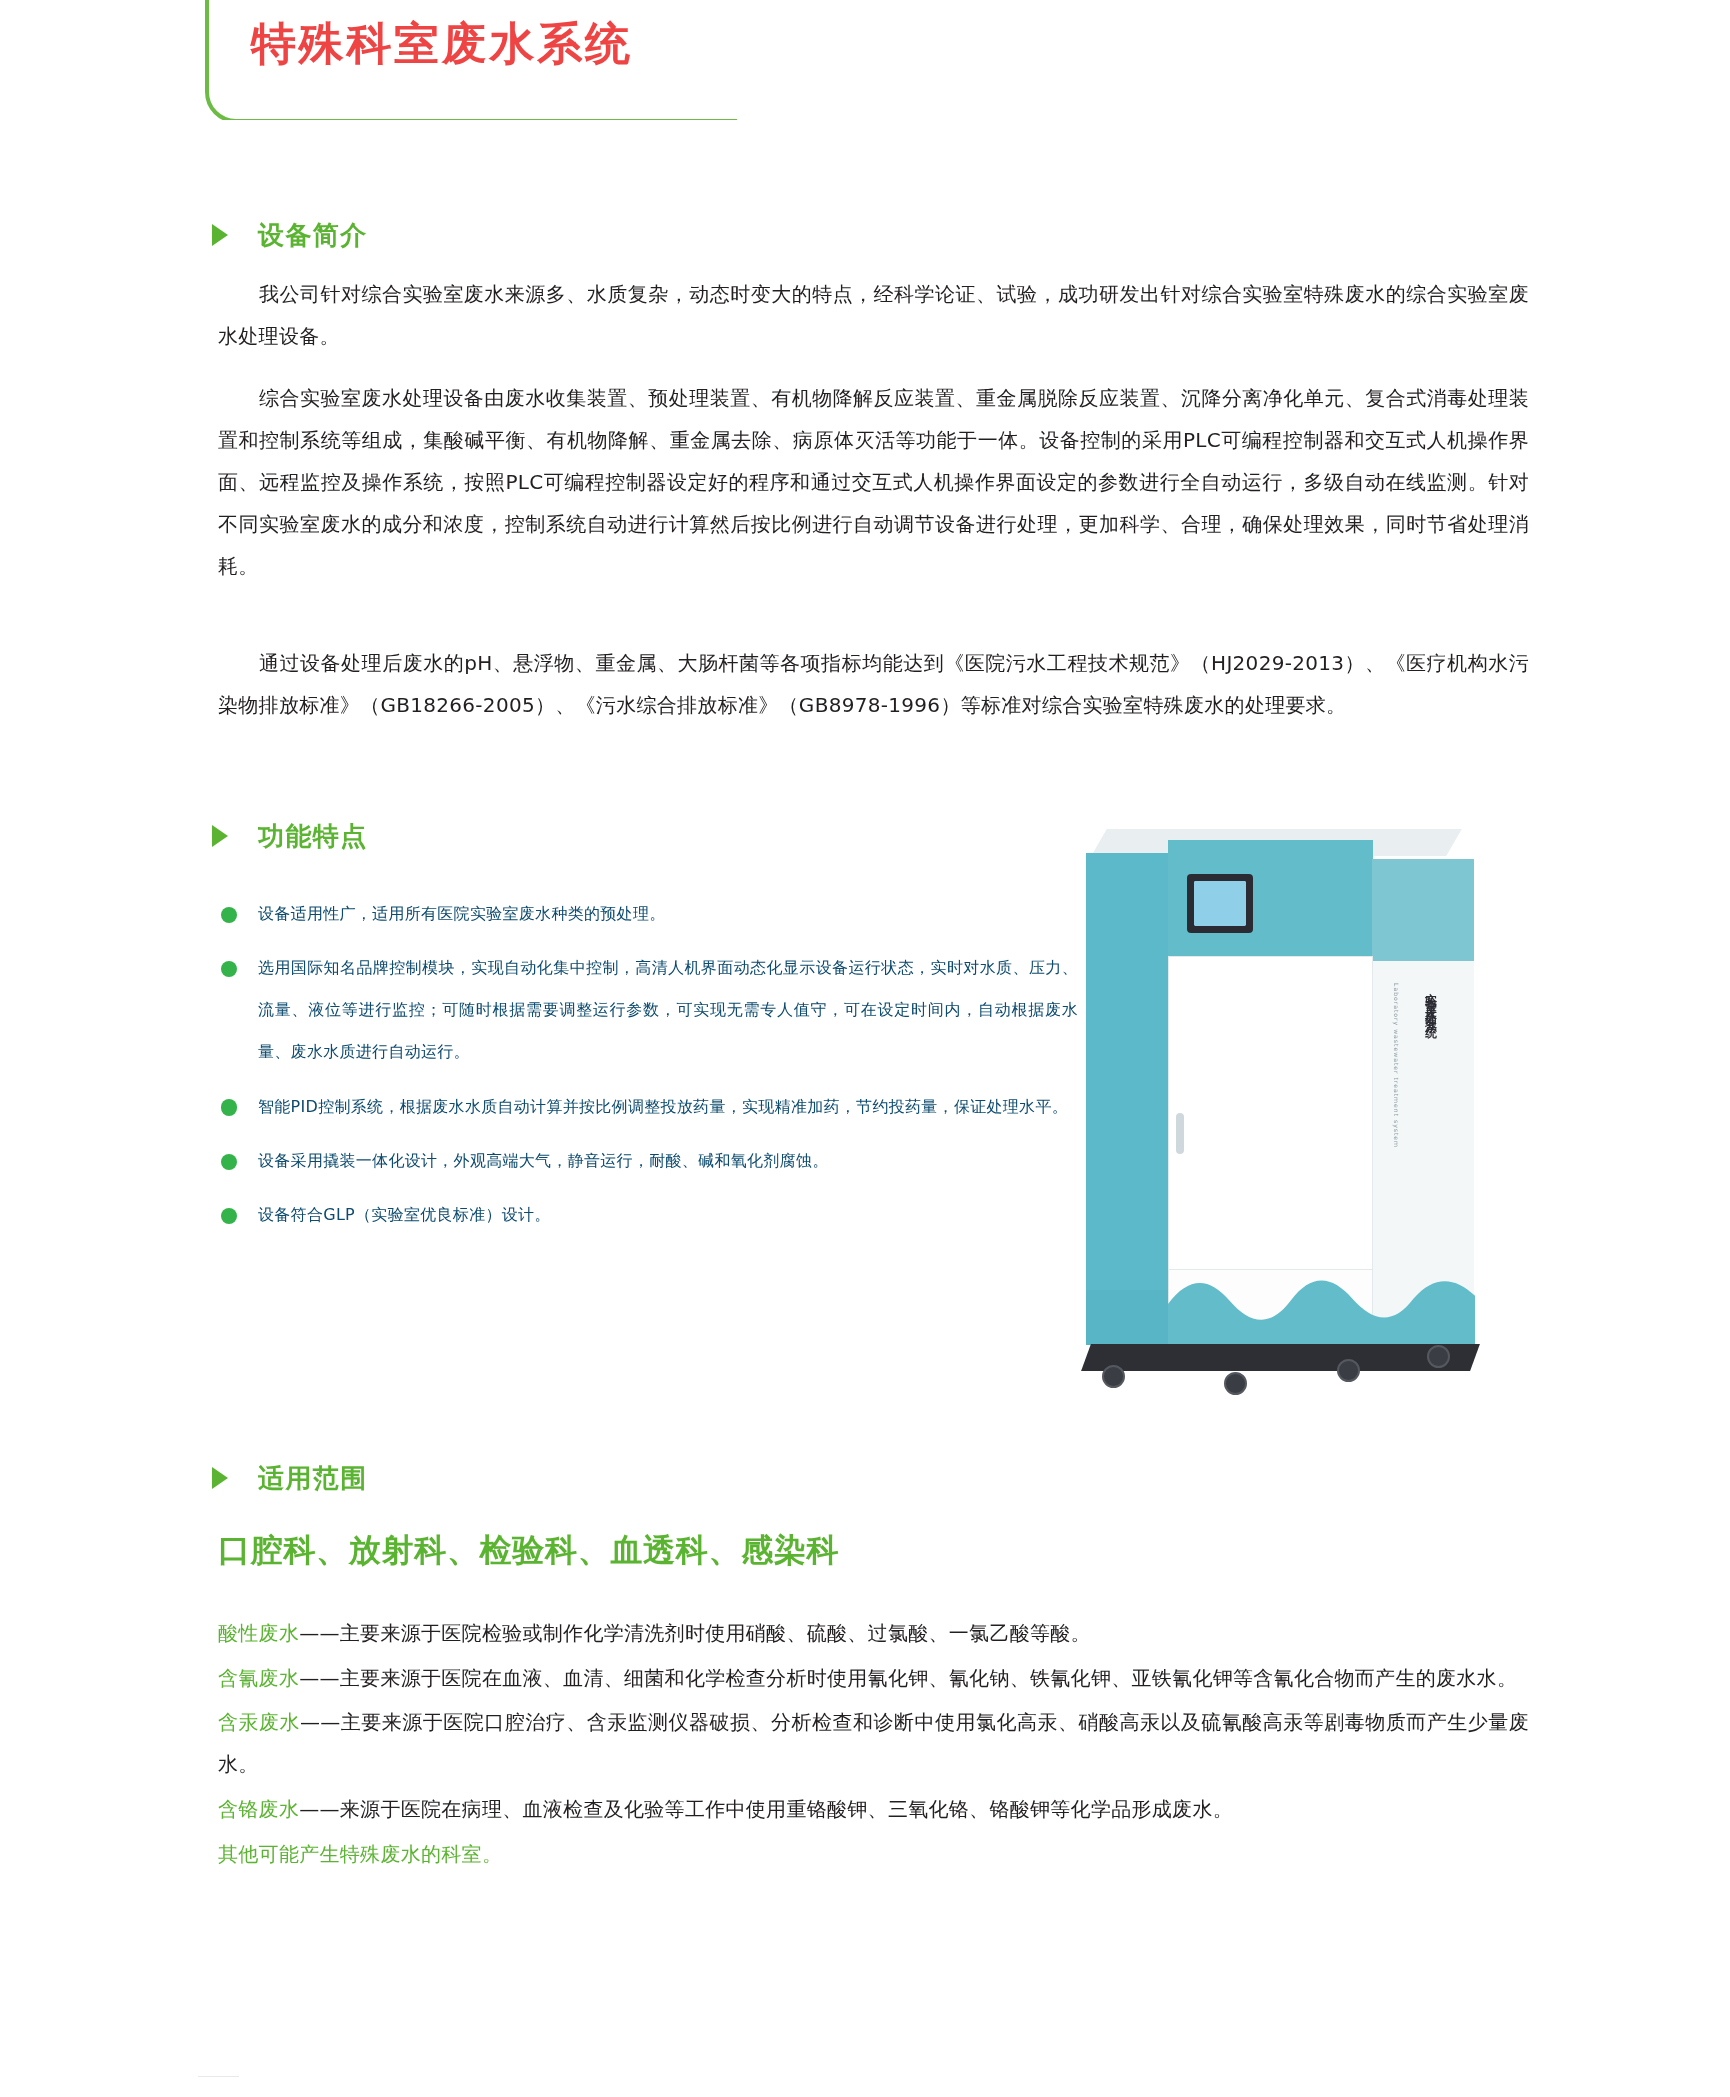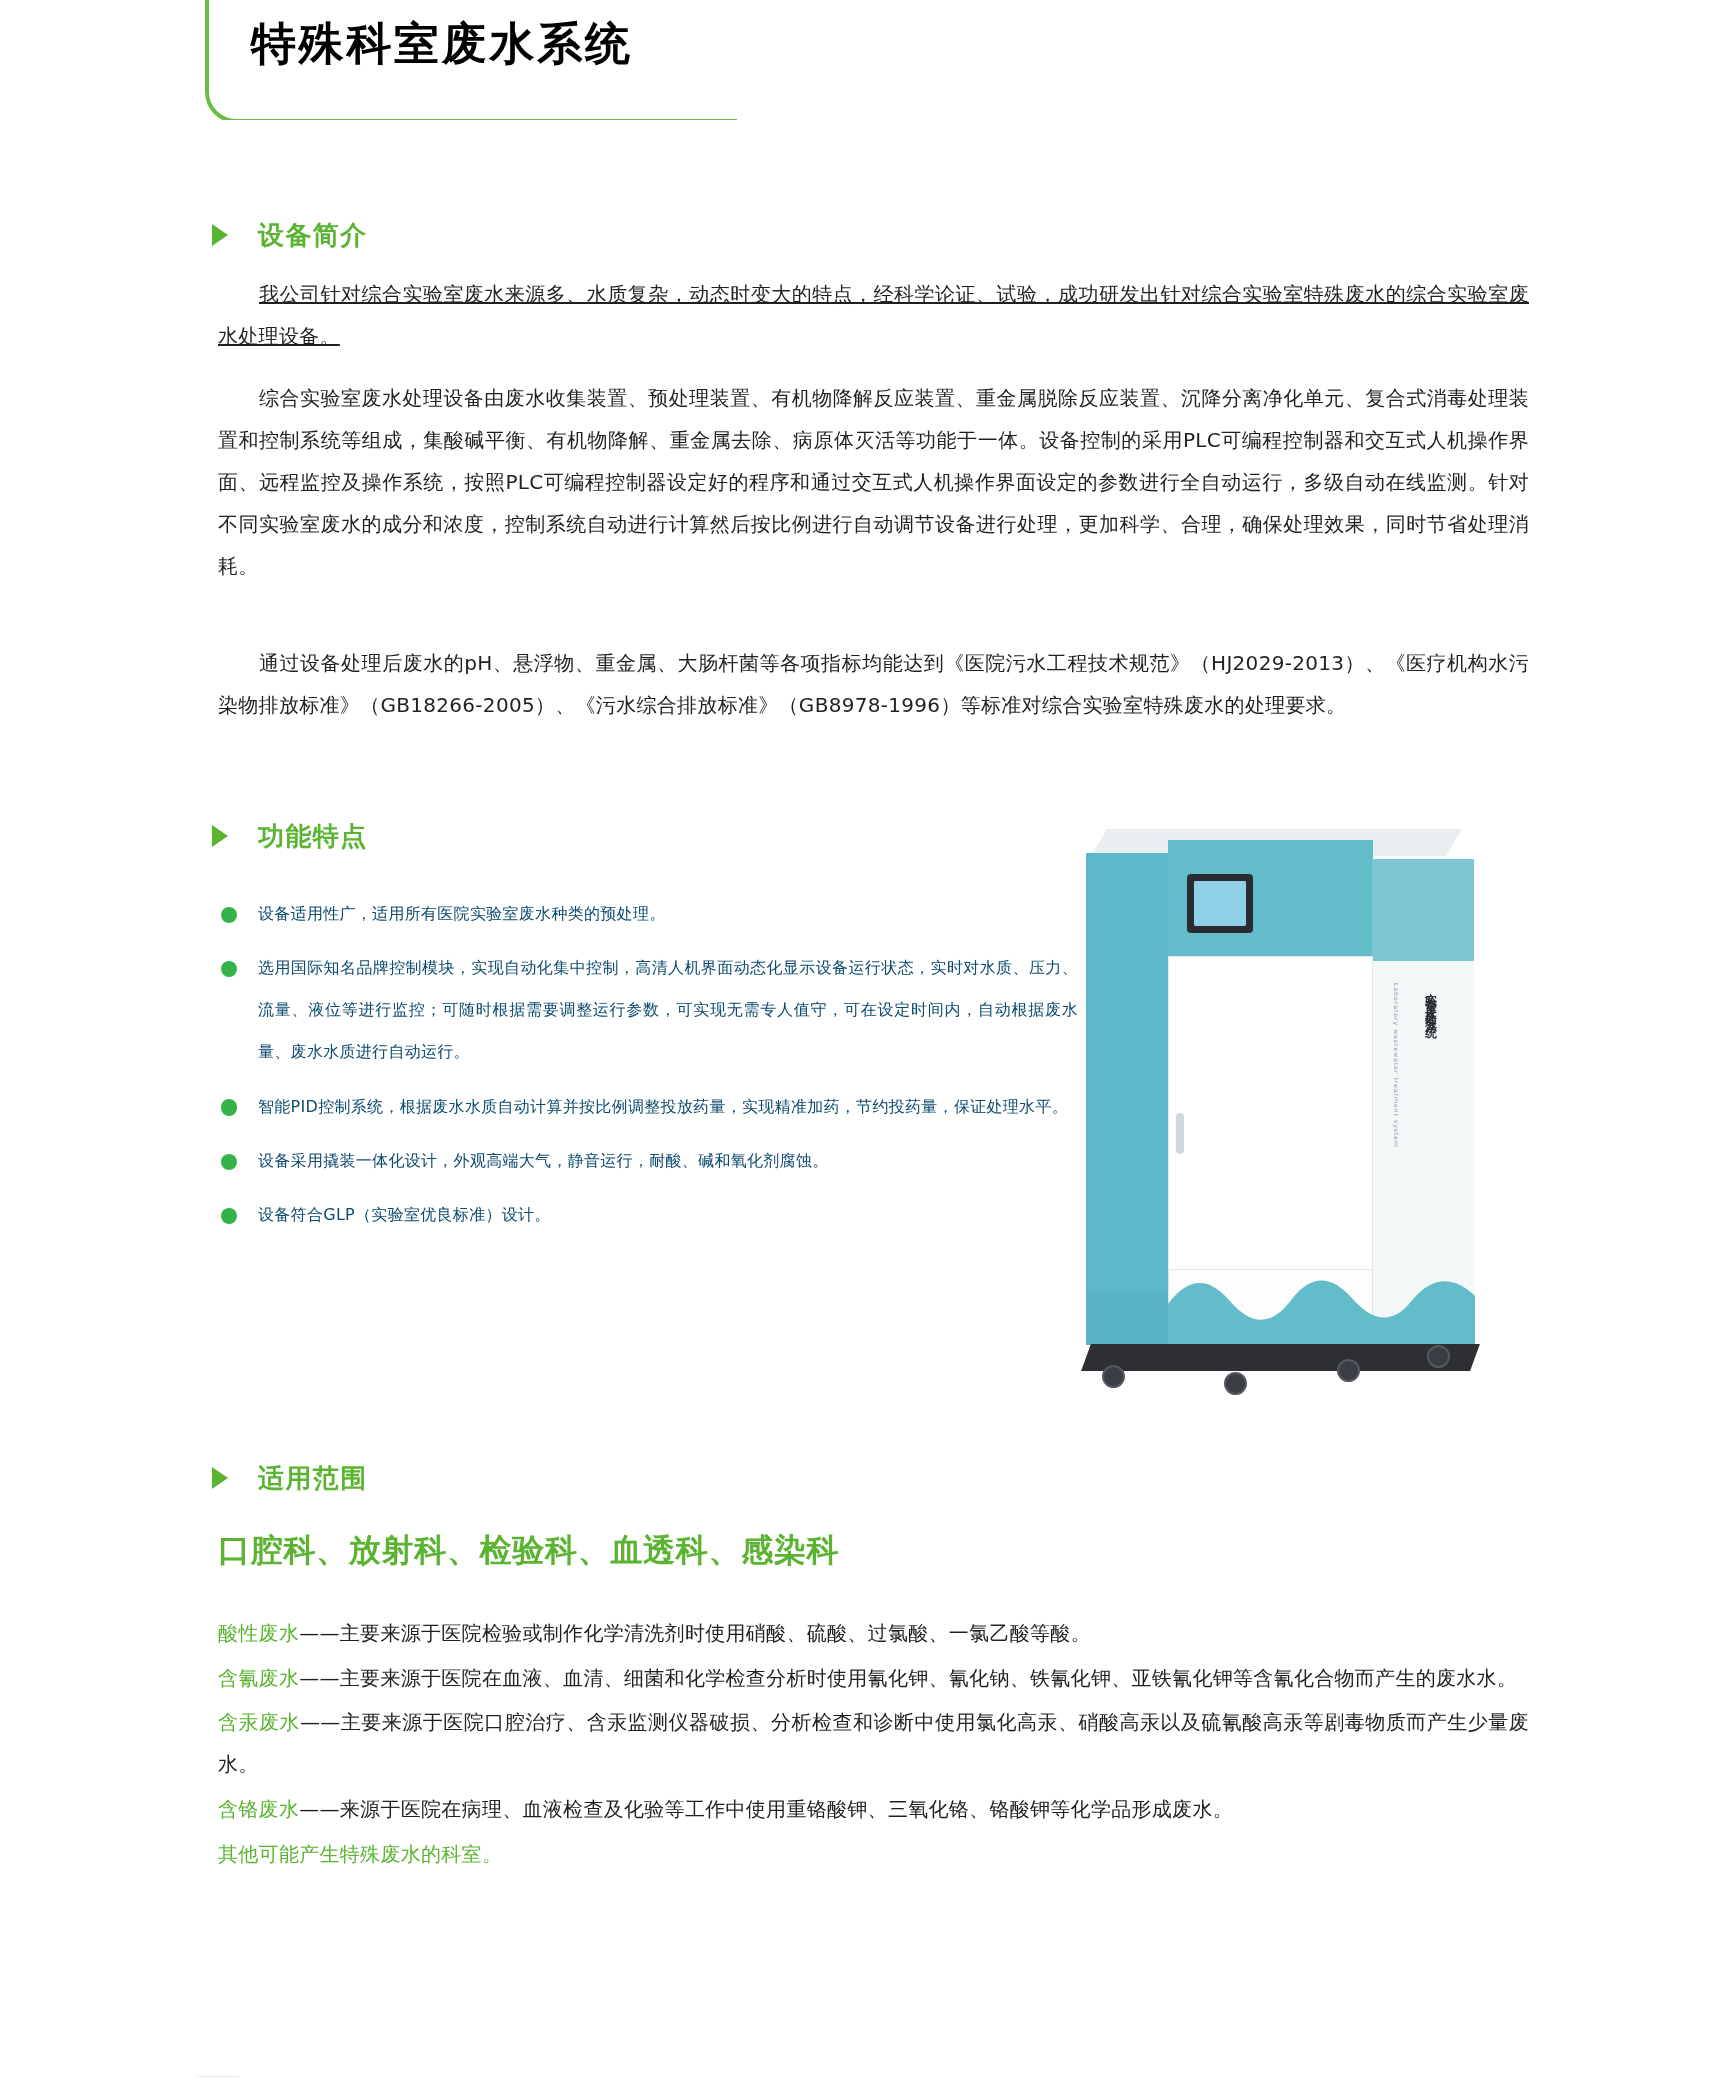--- a/index.html
+++ b/index.html
@@ -29,21 +29,21 @@
     height: 171px;
     border: 4.8px solid #6cbb45;
     border-radius: 31px;
   }
   .header-title {
     position: absolute;
     left: 251px;
     top: 13.7px;
     font-size: 45px;
     font-weight: bold;
-    color: #000000;
+    color: #ef4444;
     letter-spacing: 2.7px;
     font-family: "DejaVu Sans", "Liberation Sans", sans-serif;
     white-space: nowrap;
     text-align: right;
   }
   .header-mask {
     position: absolute;
     left: 737px;
     top: -55px;
     width: 205px;
@@ -303,21 +303,21 @@
   <div class="header-title">特殊科室废水系统</div>
 </div>
 
 <div class="content">
 
   <div class="section-head" style="left:212px; top:218px;">
     <span class="arrow-icon"></span>
     <span class="section-title">设备简介</span>
   </div>
 
-  <div class="para" style="left:218px; top:273px; width:1311px;text-decoration:underline;">我公司针对综合实验室废水来源多、水质复杂，动态时变大的特点，经科学论证、试验，成功研发出针对综合实验室特殊废水的综合实验室废水处理设备。</div>
+  <div class="para" style="left:218px; top:273px; width:1311px;">我公司针对综合实验室废水来源多、水质复杂，动态时变大的特点，经科学论证、试验，成功研发出针对综合实验室特殊废水的综合实验室废水处理设备。</div>
 
   <div class="para" style="left:218px; top:377px; width:1311px;">综合实验室废水处理设备由废水收集装置、预处理装置、有机物降解反应装置、重金属脱除反应装置、沉降分离净化单元、复合式消毒处理装置和控制系统等组成，集酸碱平衡、有机物降解、重金属去除、病原体灭活等功能于一体。设备控制的采用PLC可编程控制器和交互式人机操作界面、远程监控及操作系统，按照PLC可编程控制器设定好的程序和通过交互式人机操作界面设定的参数进行全自动运行，多级自动在线监测。针对不同实验室废水的成分和浓度，控制系统自动进行计算然后按比例进行自动调节设备进行处理，更加科学、合理，确保处理效果，同时节省处理消耗。</div>
 
   <div class="para" style="left:218px; top:642px; width:1311px;">通过设备处理后废水的pH、悬浮物、重金属、大肠杆菌等各项指标均能达到《医院污水工程技术规范》（HJ2029-2013）、《医疗机构水污染物排放标准》（GB18266-2005）、《污水综合排放标准》（GB8978-1996）等标准对综合实验室特殊废水的处理要求。</div>
 
   <div class="section-head" style="left:212px; top:819px;">
     <span class="arrow-icon"></span>
     <span class="section-title">功能特点</span>
   </div>
 

